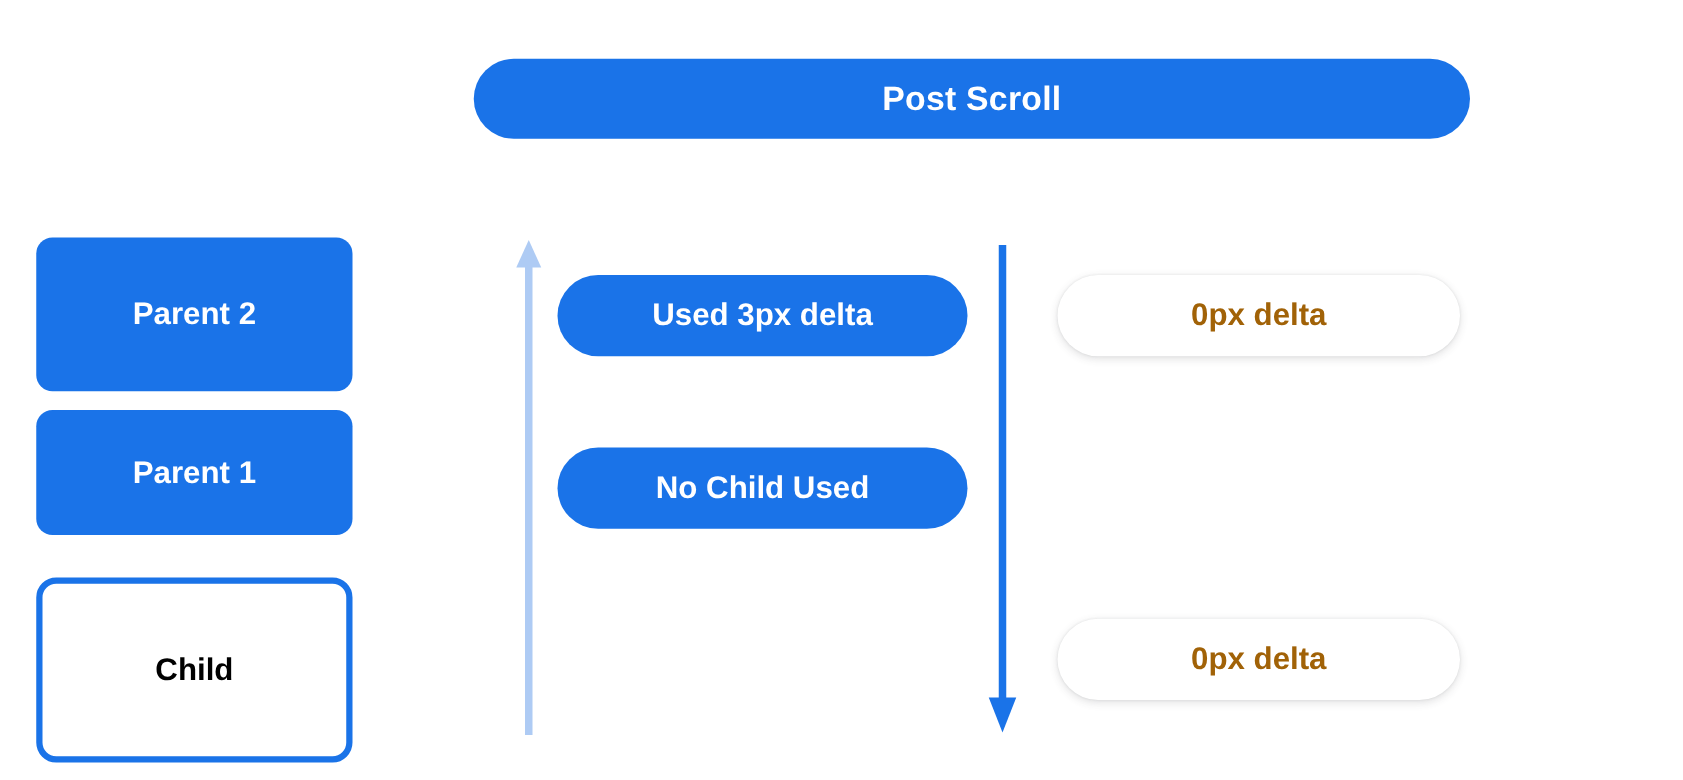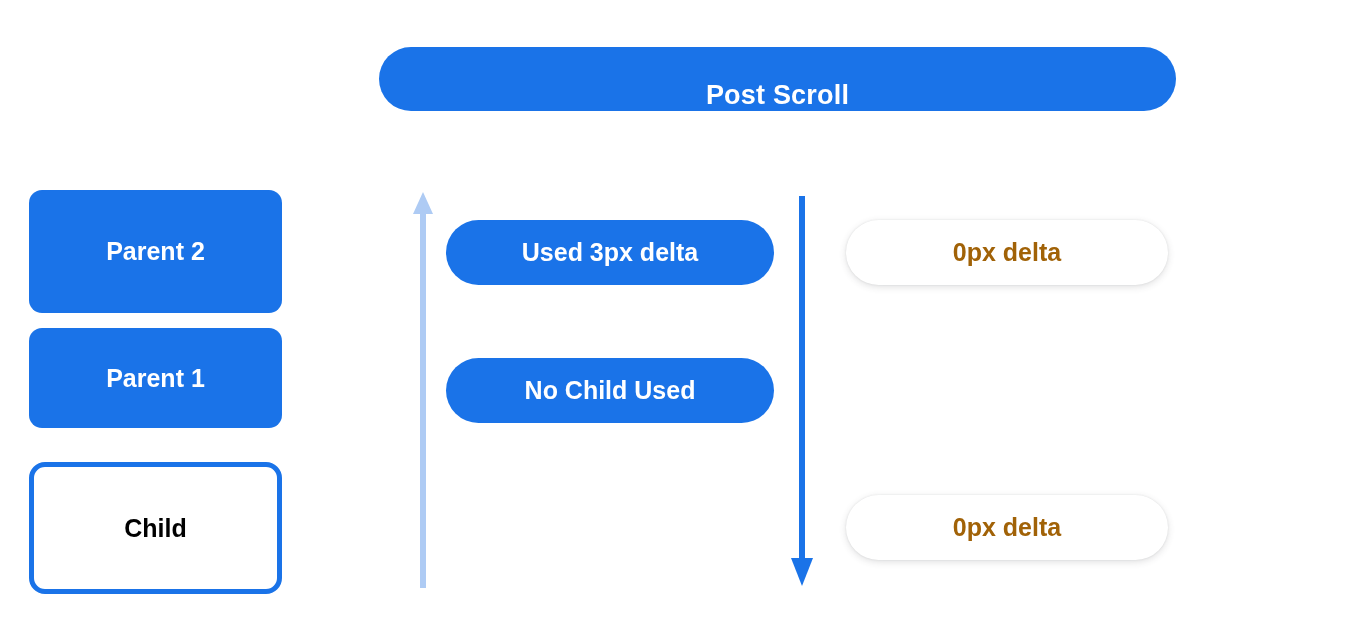--- a/index.html
+++ b/index.html
@@ -21,21 +21,21 @@
   
   .title-bar {
     position: absolute;
     left: 379px;
     top: 47px;
     width: 797px;
     height: 64px;
     background: #1a73e8;
     border-radius: 32px;
     display: flex;
-    align-items: flex-end;
+    align-items: center;
     justify-content: center;
   }
   .title-bar .label {
     color: #ffffff;
     font-size: 27px;
     font-weight: bold;
     letter-spacing: 0.2px;
   }
 
   
@@ -63,21 +63,21 @@
   .stack-box.outlined {
     background: #ffffff;
     border: 5px solid #1a73e8;
     border-radius: 16px;
   }
   .stack-box.outlined .label {
     color: #000000;
   }
   #box-parent2 { top: 190px; height: 123px; }
   #box-parent1 { top: 328px; height: 100px; }
-  #box-child   { top: 462px; height: 132px; }
+  #box-child   { top: 462px; height: 148px; }
 
   
   .arrow {
     position: absolute;
     width: 30px;
   }
   .arrow svg { display: block; overflow: visible; }
   #arrow-up   { left: 408px; top: 190px; height: 398px; }
   #arrow-down { left: 787px; top: 190px; height: 398px; }
 

